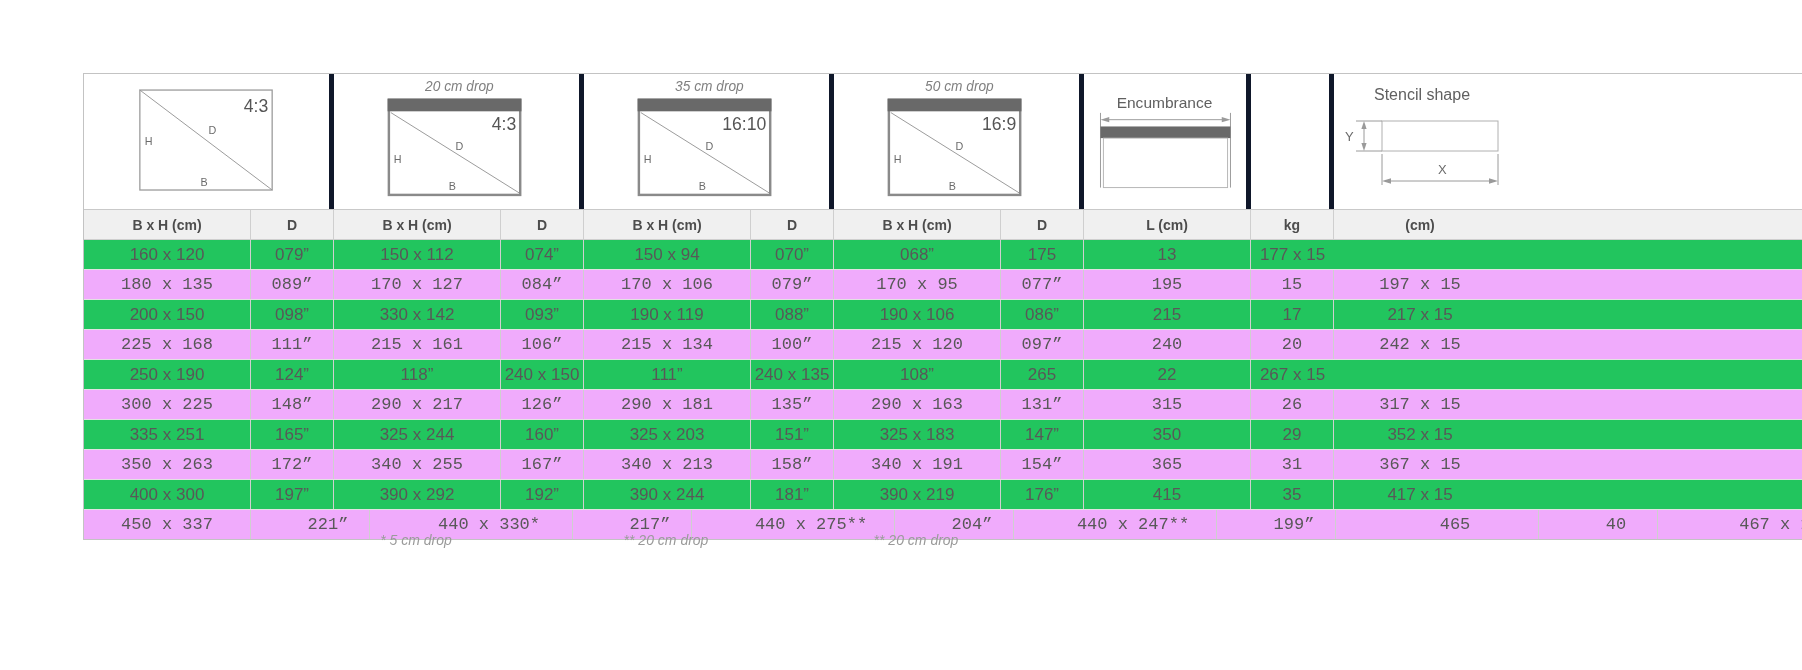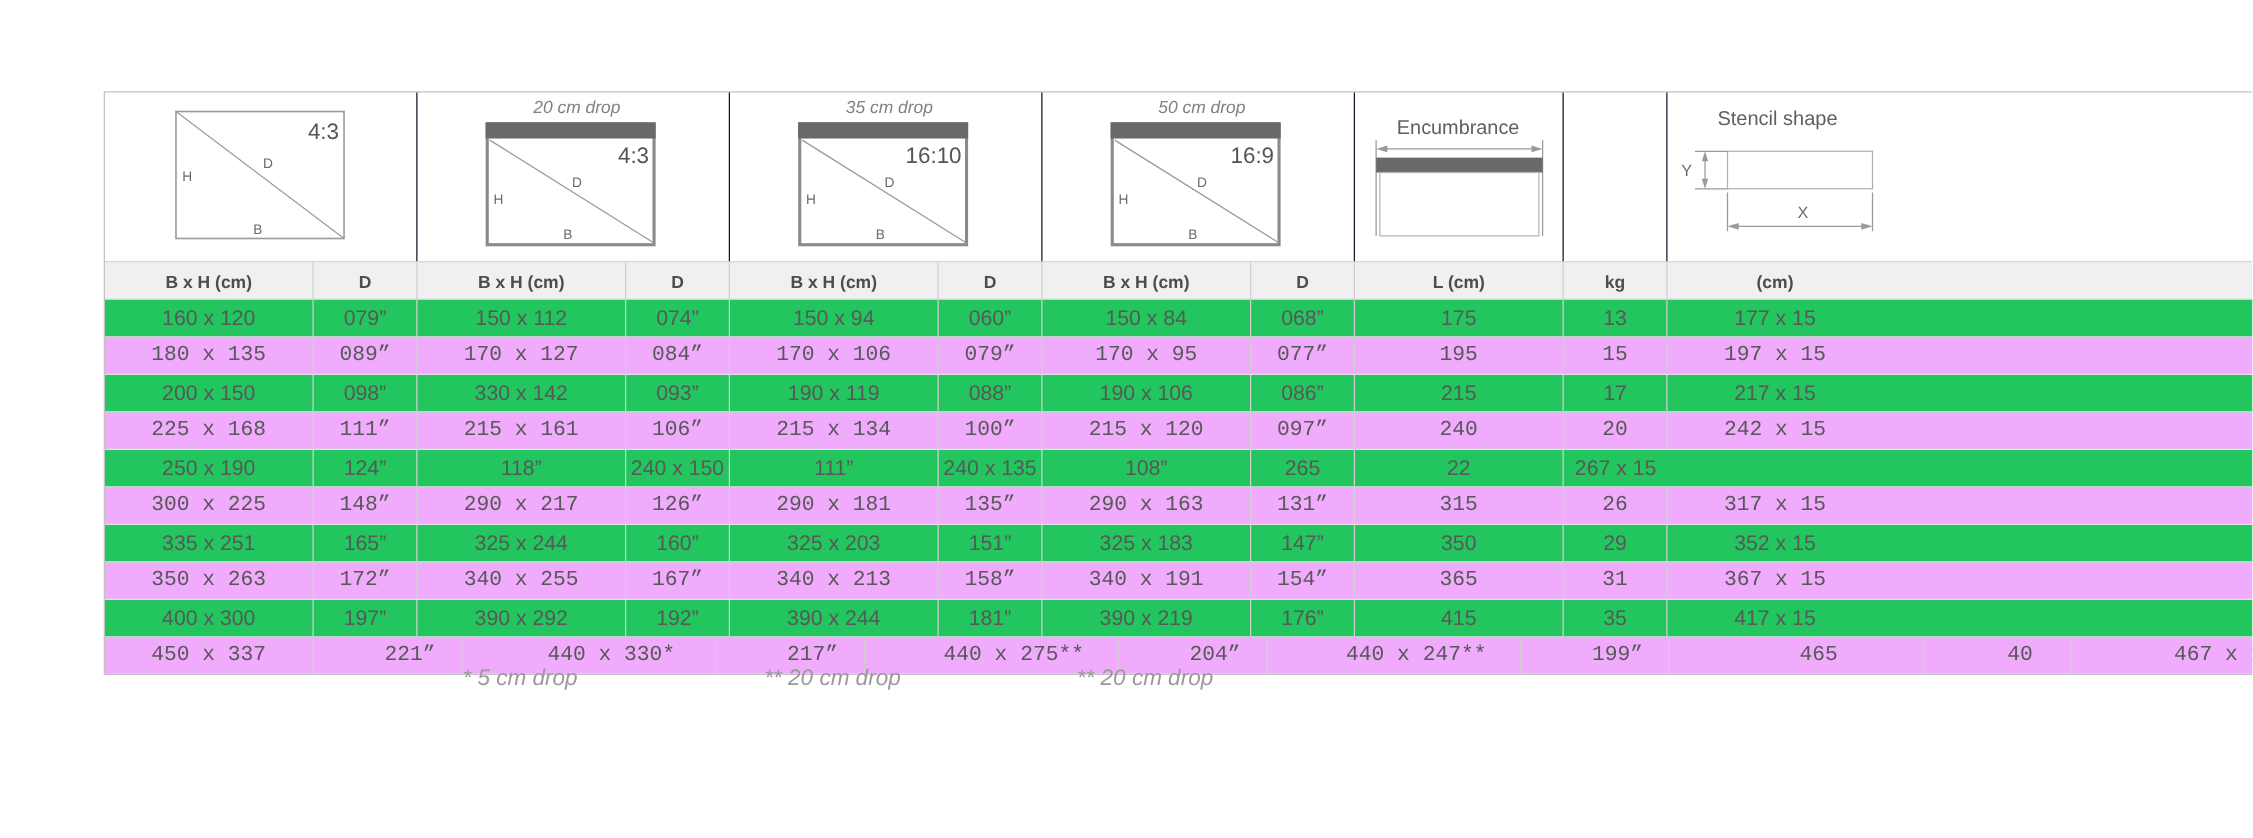--- a/index.html
+++ b/index.html
@@ -12,41 +12,41 @@
     position:absolute; left:83px; top:73px;
     border:1px solid #c3c3c3;
     background:#fff;
   }
   .grid-row {
     display:grid;
     grid-template-columns:167px 83px 167px 83px 167px 83px 167px 83px 167px 83px 172px;
   }
   
   .diagram-row { height:135px; border-bottom:1px solid #c9c9c9; }
-  .diagram-cell { border-right:1px solid #0f172a; position:relative; }
+  .diagram-cell { border-right:5px solid #0f172a; position:relative; }
   .diagram-cell:last-child { border-right:none; }
   .dspan2 { grid-column:span 2; }
   .diagram-cell svg { display:block; width:100%; height:100%; }
   
   .header-row { height:29px; background:#f0f0f0; border-bottom:1px solid #cfcfcf; }
   .header-row .cell { font-weight:700; color:#4d4d4d; font-size:14px; }
   
   .row { height:29px; border-bottom:1px solid #e2e2e2; background:#22c55e; }
   .row:last-child { border-bottom:none;gap:36px; }
   .row.alt { background:#f0abfc;font-family:Liberation Mono, monospace; }
   .cell {
     display:flex; align-items:center; justify-content:center;
     border-right:1px solid #cfcfcf;
     font-size:17px; color:#585858; white-space:nowrap; overflow:hidden;
   }
   .cell:last-child { border-right:none; }
   
   .footnote {
     position:absolute; top:532px; transform:translateX(-50%);
-    font-size:18px; font-style:italic; color:#9a9a9a; white-space:nowrap;
+    font-size:14px; font-style:italic; color:#9a9a9a; white-space:nowrap;
   }
   .fn1 { left:416px; }
   .fn2 { left:666px; }
   .fn3 { left:916px; }
   
   text { fill:#6b6b6b; font-family:"Liberation Sans", sans-serif; }
   .t-ratio { font-size:18px; fill:#555; }
   .t-small { font-size:11px; fill:#6b6b6b; }
   .t-drop  { font-size:14px; font-style:italic; fill:#808080; }
   .t-title { font-size:16px; fill:#606060; }
@@ -160,22 +160,21 @@
         <div class="cell">(cm)</div>
       </div>
 
     <div>
         <div class="grid-row row">
           <div class="cell">160 x 120</div>
           <div class="cell">079”</div>
           <div class="cell">150 x 112</div>
           <div class="cell">074”</div>
           <div class="cell">150 x 94</div>
-          <div class="cell">060”</div>
-          <div class="cell">150 x 84</div>
+          <div class="cell">070”</div>
           <div class="cell">068”</div>
           <div class="cell">175</div>
           <div class="cell">13</div>
           <div class="cell">177 x 15</div>
         </div>
         <div class="grid-row row alt">
           <div class="cell">180 x 135</div>
           <div class="cell">089”</div>
           <div class="cell">170 x 127</div>
           <div class="cell">084”</div>

